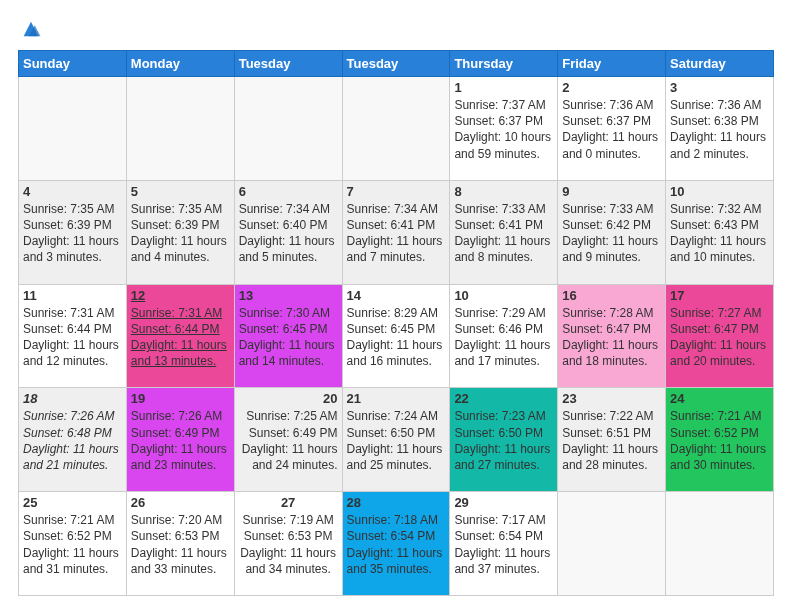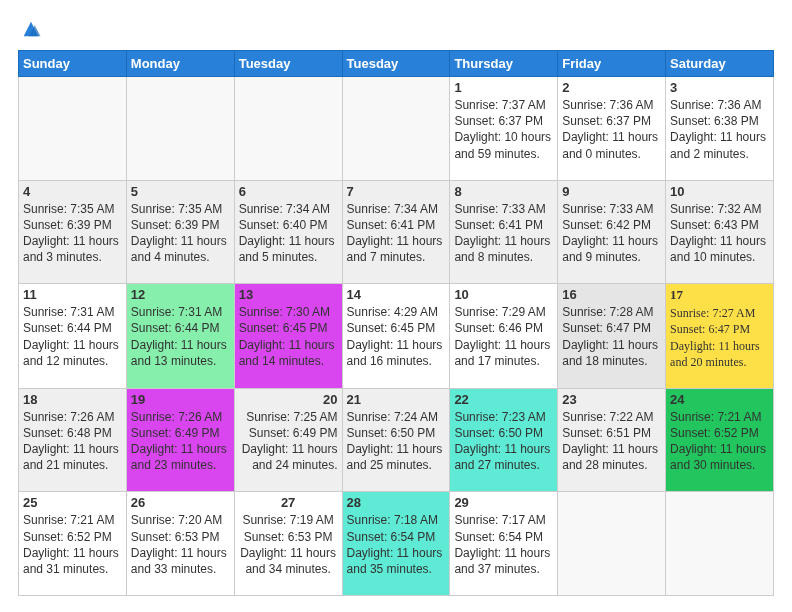--- a/index.html
+++ b/index.html
@@ -210,65 +210,65 @@
           </td>
         </tr>
         <tr>
           <td style="background: rgb(255, 255, 255);">
             <span class="day-num">11</span>
             <div class="cell-info">Sunrise: 7:31 AM
 Sunset: 6:44 PM
 Daylight: 11 hours
 and 12 minutes.</div>
           </td>
-          <td style="background: #86efac;">
+          <td style="background: #ec4899; text-decoration: underline;">
             <span class="day-num">12</span>
             <div class="cell-info">Sunrise: 7:31 AM
 Sunset: 6:44 PM
 Daylight: 11 hours
 and 13 minutes.</div>
           </td>
           <td style="background: #d946ef;">
             <span class="day-num">13</span>
             <div class="cell-info">Sunrise: 7:30 AM
 Sunset: 6:45 PM
 Daylight: 11 hours
 and 14 minutes.</div>
           </td>
           <td style="background: rgb(255, 255, 255);">
             <span class="day-num">14</span>
-            <div class="cell-info">Sunrise: 4:29 AM
+            <div class="cell-info">Sunrise: 8:29 AM
 Sunset: 6:45 PM
 Daylight: 11 hours
 and 16 minutes.</div>
           </td>
           <td style="background: rgb(255, 255, 255);">
             <span class="day-num">10</span>
             <div class="cell-info">Sunrise: 7:29 AM
 Sunset: 6:46 PM
 Daylight: 11 hours
 and 17 minutes.</div>
           </td>
-          <td style="background: #e5e5e5;">
+          <td style="background: #f9a8d4;">
             <span class="day-num">16</span>
             <div class="cell-info">Sunrise: 7:28 AM
 Sunset: 6:47 PM
 Daylight: 11 hours
 and 18 minutes.</div>
           </td>
-          <td style="background: #fde047; font-family: Liberation Serif, serif;">
+          <td style="background: #ec4899;">
             <span class="day-num">17</span>
             <div class="cell-info">Sunrise: 7:27 AM
 Sunset: 6:47 PM
 Daylight: 11 hours
 and 20 minutes.</div>
           </td>
         </tr>
         <tr>
-          <td style="background: rgb(239, 239, 239);">
+          <td style="background: rgb(239, 239, 239); font-style: italic;">
             <span class="day-num">18</span>
             <div class="cell-info">Sunrise: 7:26 AM
 Sunset: 6:48 PM
 Daylight: 11 hours
 and 21 minutes.</div>
           </td>
           <td style="background: #d946ef; margin-left: 28px;">
             <span class="day-num">19</span>
             <div class="cell-info">Sunrise: 7:26 AM
 Sunset: 6:49 PM
@@ -282,21 +282,21 @@
 Daylight: 11 hours
 and 24 minutes.</div>
           </td>
           <td style="background: rgb(239, 239, 239);">
             <span class="day-num">21</span>
             <div class="cell-info">Sunrise: 7:24 AM
 Sunset: 6:50 PM
 Daylight: 11 hours
 and 25 minutes.</div>
           </td>
-          <td style="background: #5eead4;">
+          <td style="background: #14b8a6;">
             <span class="day-num">22</span>
             <div class="cell-info">Sunrise: 7:23 AM
 Sunset: 6:50 PM
 Daylight: 11 hours
 and 27 minutes.</div>
           </td>
           <td style="background: rgb(239, 239, 239);">
             <span class="day-num">23</span>
             <div class="cell-info">Sunrise: 7:22 AM
 Sunset: 6:51 PM
@@ -326,21 +326,21 @@
 Daylight: 11 hours
 and 33 minutes.</div>
           </td>
           <td style="background: rgb(255, 255, 255); text-align: center;">
             <span class="day-num">27</span>
             <div class="cell-info">Sunrise: 7:19 AM
 Sunset: 6:53 PM
 Daylight: 11 hours
 and 34 minutes.</div>
           </td>
-          <td style="background: #5eead4;">
+          <td style="background: #0ea5e9;">
             <span class="day-num">28</span>
             <div class="cell-info">Sunrise: 7:18 AM
 Sunset: 6:54 PM
 Daylight: 11 hours
 and 35 minutes.</div>
           </td>
           <td style="background: rgb(255, 255, 255);">
             <span class="day-num">29</span>
             <div class="cell-info">Sunrise: 7:17 AM
 Sunset: 6:54 PM

